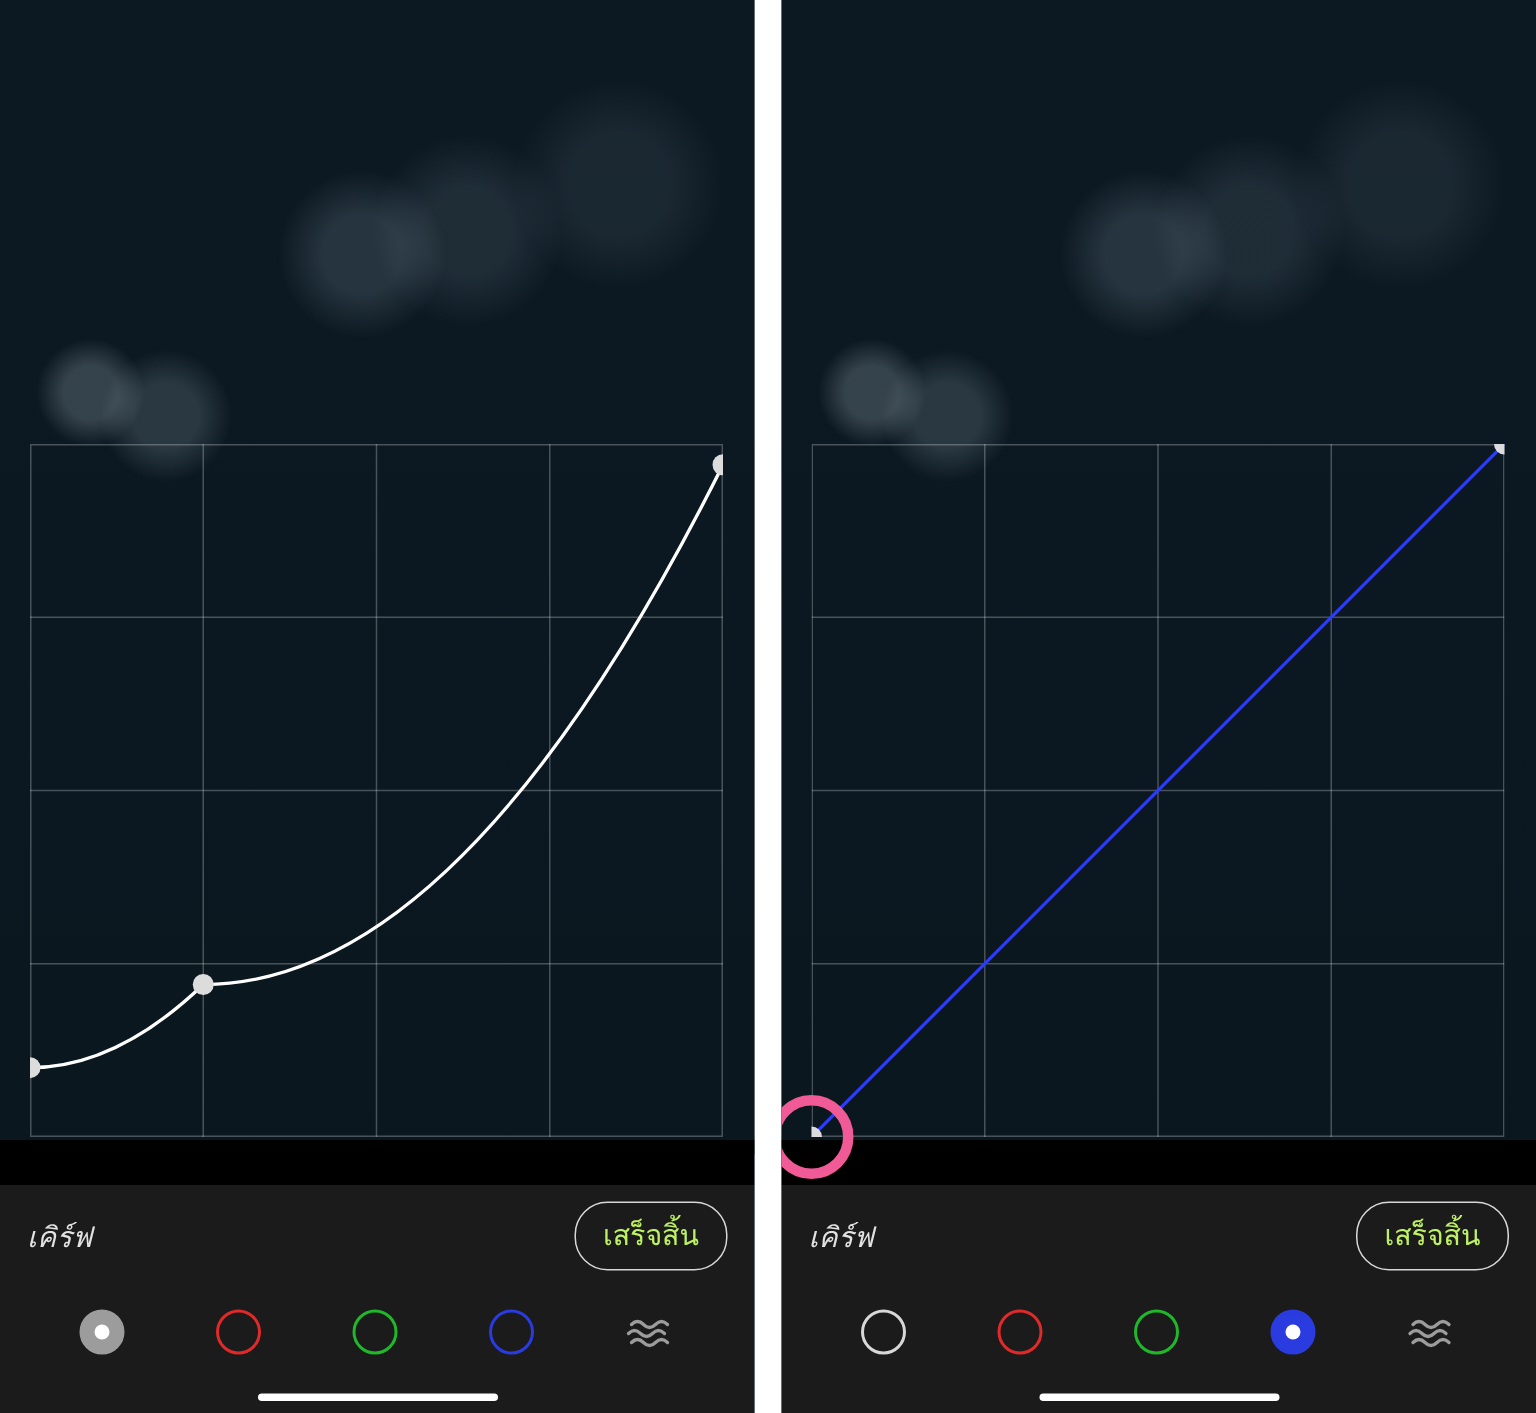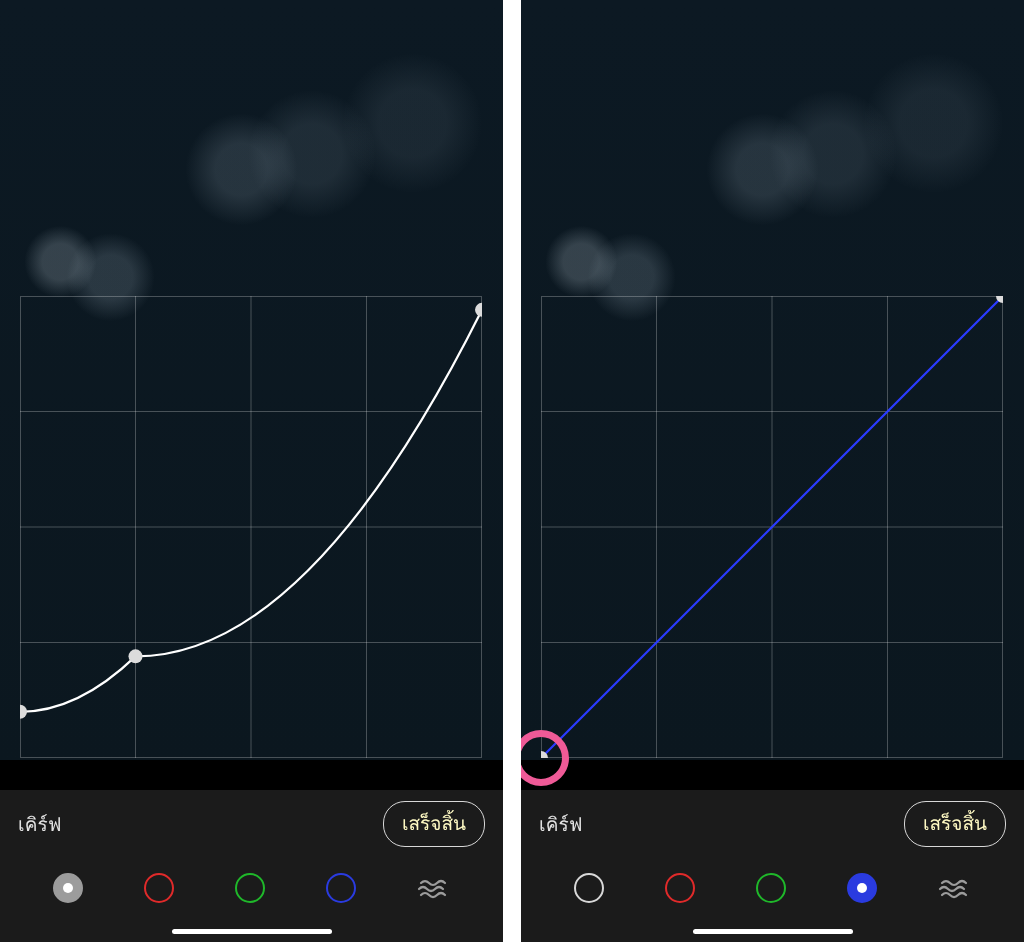--- a/index.html
+++ b/index.html
@@ -13,22 +13,22 @@
     radial-gradient(circle at 48% 22%, rgba(200,220,235,0.14) 0 26px, transparent 56px),
     radial-gradient(circle at 62% 20%, rgba(200,220,235,0.10) 0 30px, transparent 64px),
     radial-gradient(circle at 82% 16%, rgba(200,220,235,0.08) 0 34px, transparent 70px),
     linear-gradient(#0c1923,#0b171f);
   }
   .grid-area { position: absolute; left: 20px; top: 296px; width: 462px; height: 462px; }
   .grid-area svg { position: absolute; inset: 0; }
   .black-strip { position: absolute; left: 0; right: 0; top: 760px; height: 30px; background: #000; }
   .toolbar { position: absolute; left: 0; right: 0; top: 790px; height: 152px; background: #1b1b1b; }
   .toolbar-top { position: absolute; left: 0; right: 0; top: 12px; height: 44px; display: flex; align-items: center; justify-content: space-between; padding: 0 18px; }
-  .title { color: #e2e2e2; font-size: 19px; font-weight: 400; letter-spacing: 0.2px; }
-  .pill { border: 1.6px solid #d8d8d8; color: #fef9c3; border-radius: 22px; padding: 6px 18px 8px; font-size: 19px; background: transparent; cursor: pointer; }
+  .title { color: #e2e2e2; font-size: 19px; font-weight: 400; letter-spacing: 0.2px; font-style: italic; }
+  .pill { border: 1.6px solid #d8d8d8; color: #bef264; border-radius: 22px; padding: 6px 18px 8px; font-size: 19px; background: transparent; cursor: pointer; }
   .channels { position: absolute; left: 0; right: 0; top: 70px; height: 56px; display: flex; align-items: center; justify-content: space-around; padding: 0 22px; }
   .ch { width: 30px; height: 30px; border-radius: 50%; position: relative; cursor: pointer; }
   .ch .ring { position: absolute; inset: 0; border-radius: 50%; border: 2.4px solid; }
   .ch .dot  { position: absolute; left: 50%; top: 50%; width: 10px; height: 10px; margin: -5px 0 0 -5px; border-radius: 50%; background: #fff; }
   .waves svg { display: block; }
   .home-ind { position: absolute; left: 50%; bottom: 8px; transform: translateX(-50%); width: 160px; height: 5px; border-radius: 3px; background: #fff; }
   .hl { position: absolute; width: 56px; height: 56px; border: 7px solid #ef5a97; border-radius: 50%; pointer-events: none; z-index: 10; }
 </style>
 </head>
 <body>

